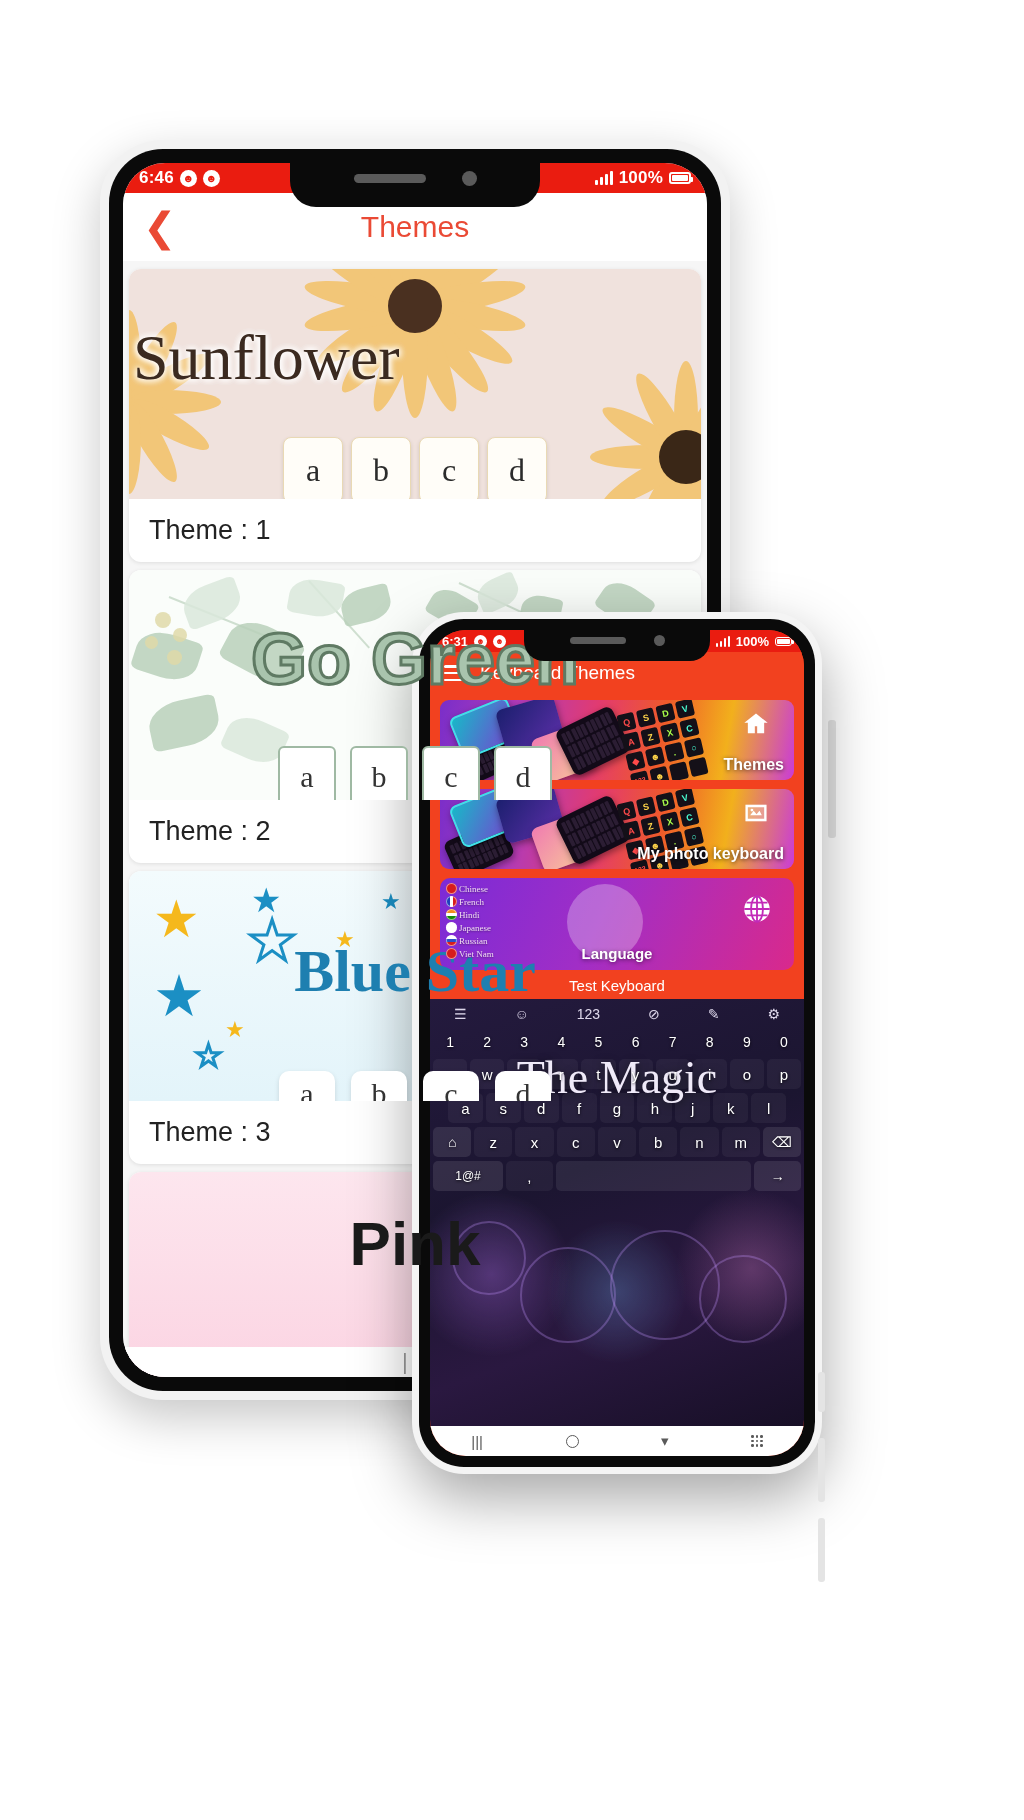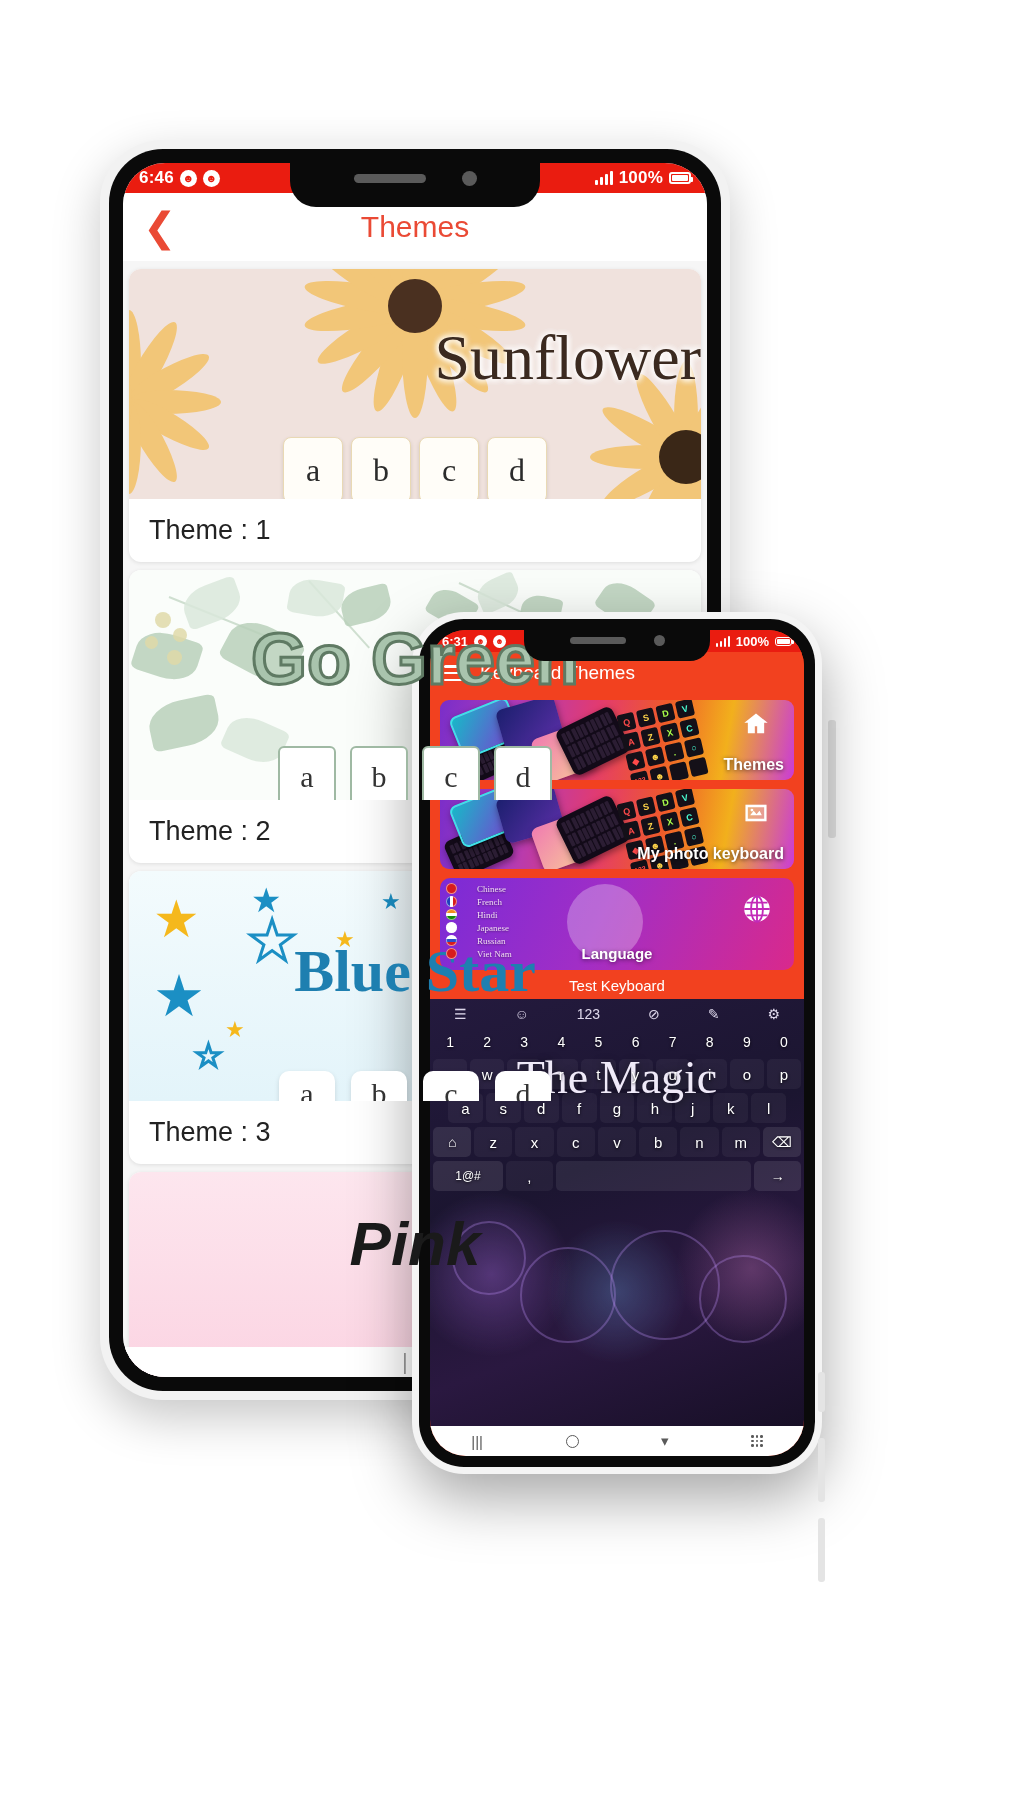--- a/index.html
+++ b/index.html
@@ -76,21 +76,21 @@
   .theme-card {
     margin:8px 6px; background:#fff; border-radius:12px; overflow:hidden;
     box-shadow:0 1px 4px rgba(0,0,0,.10);
   }
   .theme-prev { height:230px; position:relative; overflow:hidden; }
   .theme-label { padding:16px 20px; font-size:27px; color:#222; font-weight:400; }
 
   
   .pv-sun { background:#f0e2dd; }
   .pv-sun .ttl {
-    position:absolute; left:16px; right:0; top:52px; text-align:right;
+    position:absolute; left:4px; right:0; top:52px; text-align:left;
     font-family:"Liberation Serif", serif; font-size:64px; color:#3b2a20;
     text-shadow:0 0 7px #fff,0 0 7px #fff,0 0 7px #fff; z-index:3;
   }
   .petal { position:absolute; background:#f2c678; border-radius:50% 50% 50% 50%/60% 60% 40% 40%; }
   .flower-top { position:absolute; left:50%; top:-78px; transform:translateX(-50%); width:230px; height:230px; }
   .flower-top .petal { left:50%; top:50%; width:26px; height:112px; margin-left:-13px; margin-top:-112px; transform-origin:50% 100%; }
   .fl-core { position:absolute; left:50%; top:50%; width:54px; height:54px; margin:-27px 0 0 -27px;
              background:#4a3020; border-radius:50%; }
   .flower-left { position:absolute; left:-95px; top:38px; width:190px; height:190px; }
   .flower-left .petal { left:50%; top:50%; width:24px; height:92px; margin-left:-12px; margin-top:-92px; transform-origin:50% 100%; }
@@ -130,21 +130,21 @@
   .star { position:absolute; color:#f5b81c; line-height:1; }
   .star.blue { color:#1b8fc4; }
   .star.hollow { color:transparent; -webkit-text-stroke:3px #1b8fc4; }
   .star.sm { font-size:22px; }
   .bkeys { position:absolute; bottom:-30px; left:0; right:0; display:flex; justify-content:center; gap:16px; z-index:4; }
   .bkey { width:56px; height:60px; background:#fff; border-radius:10px; box-shadow:0 2px 5px rgba(0,0,0,.13);
           display:flex; align-items:flex-start; justify-content:center; padding-top:6px;
           font-family:"Liberation Serif", serif; font-size:30px; color:#333; }
 
   
-  .pv-pink { background:linear-gradient(180deg,#fde6ee 0%,#fbd2e1 100%);font-style:italic; }
+  .pv-pink { background:linear-gradient(180deg,#fde6ee 0%,#fbd2e1 100%); }
   .pv-pink .ttl {
     position:absolute; left:0; right:0; top:36px; text-align:center;
     font-family:"Liberation Sans", sans-serif; font-weight:700; font-size:62px;
     color:#1a1a1a; z-index:3; white-space:nowrap;
   }
 
   .navbar-back {
     position:absolute; left:0; right:0; bottom:0; height:30px; background:#fff;
     display:flex; align-items:center; justify-content:center;
   }
@@ -224,21 +224,21 @@
 
   .dual-row { display:flex; gap:9px; margin-bottom:7px; }
   .tile {
     position:relative; flex:1; height:92px; border-radius:10px; overflow:hidden; cursor:pointer;
   }
   .tile-lang { background:linear-gradient(115deg,#7b2bd6 0%,#a12ec6 45%,#d9298c 100%); }
   .tile-set  { background:linear-gradient(115deg,#4f46e5 0%,#3b5bdb 55%,#3f3fae 100%); }
   .globe-blob { position:absolute; left:36%; top:6px; width:76px; height:76px;
                 background:rgba(255,255,255,.28); border-radius:50%; }
   .lang-list { position:absolute; left:6px; top:5px; display:flex; flex-direction:column; gap:2px; z-index:3; }
-  .lang-item { display:flex; align-items:center; gap:20px; color:#f0dcf2; font-size:9px;
+  .lang-item { display:flex; align-items:center; gap:2px; color:#f0dcf2; font-size:9px;
                font-family:"Liberation Serif", serif; text-shadow:0 1px 2px rgba(0,0,0,.4); }
   .flag { width:11px; height:11px; border-radius:50%; display:inline-block; flex:0 0 auto;
           box-shadow:0 0 0 1px rgba(255,255,255,.5) inset; }
   .tile-label { position:absolute; left:0; right:0; bottom:8px; text-align:center; color:#fff;
                 font-size:15px; font-weight:600; text-shadow:0 1px 4px rgba(0,0,0,.55); z-index:5; }
   .tile-icon { position:absolute; right:20px; top:14px; z-index:5; }
   .set-art { position:absolute; right:16px; top:8px; width:72px; height:60px;
              border:2px solid rgba(255,255,255,.45); border-radius:7px; background:rgba(255,255,255,.10); }
 
   .test-title { text-align:center; color:#ffffff; font-size:15px; margin:5px 0 5px; }

